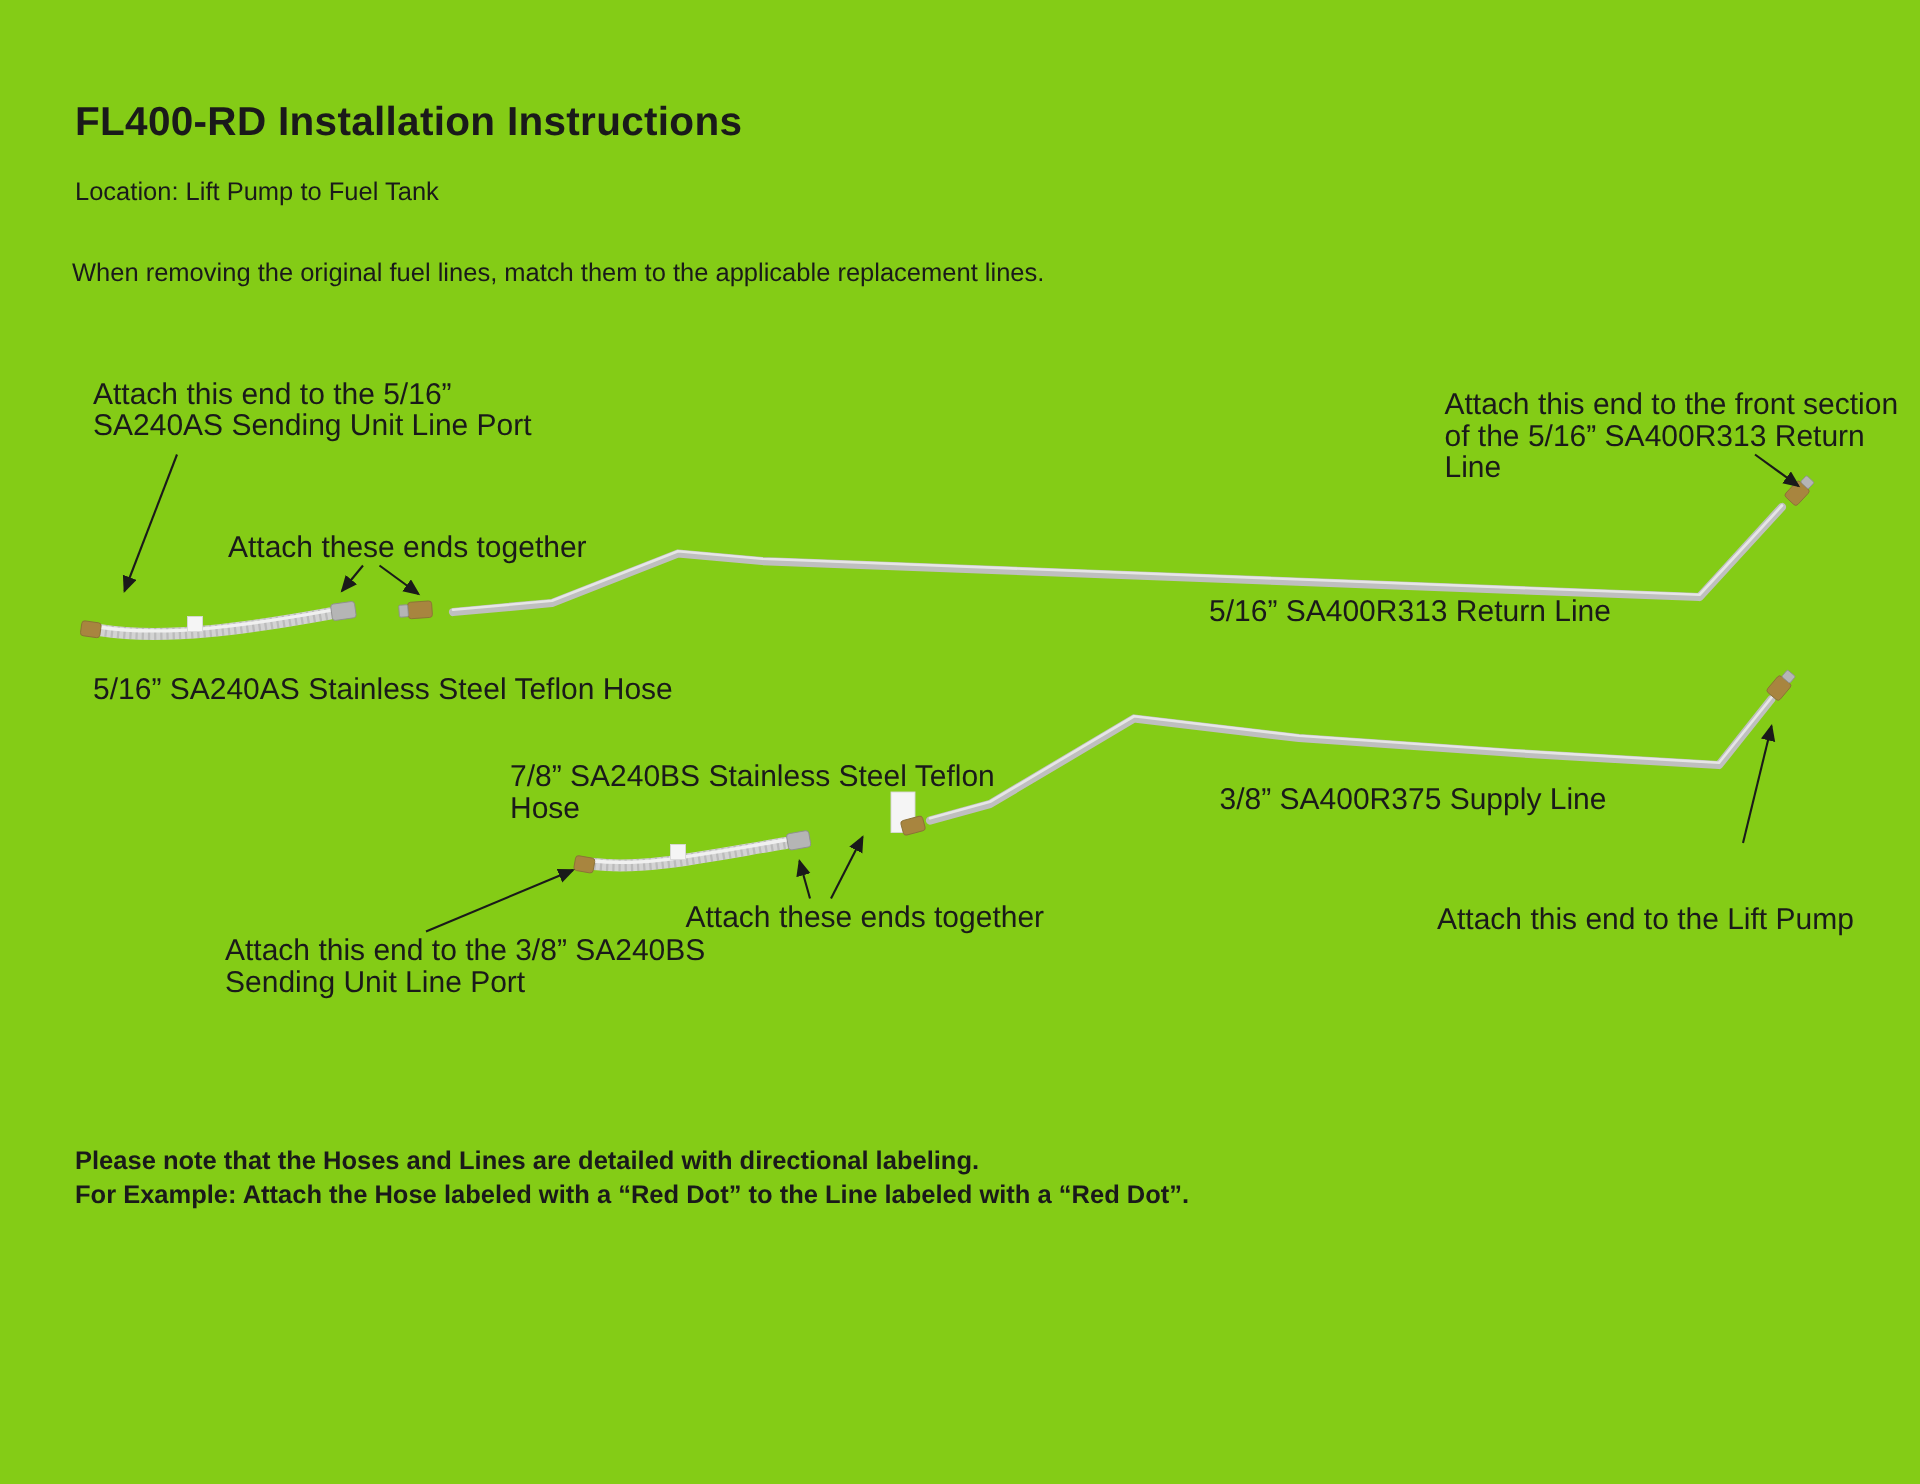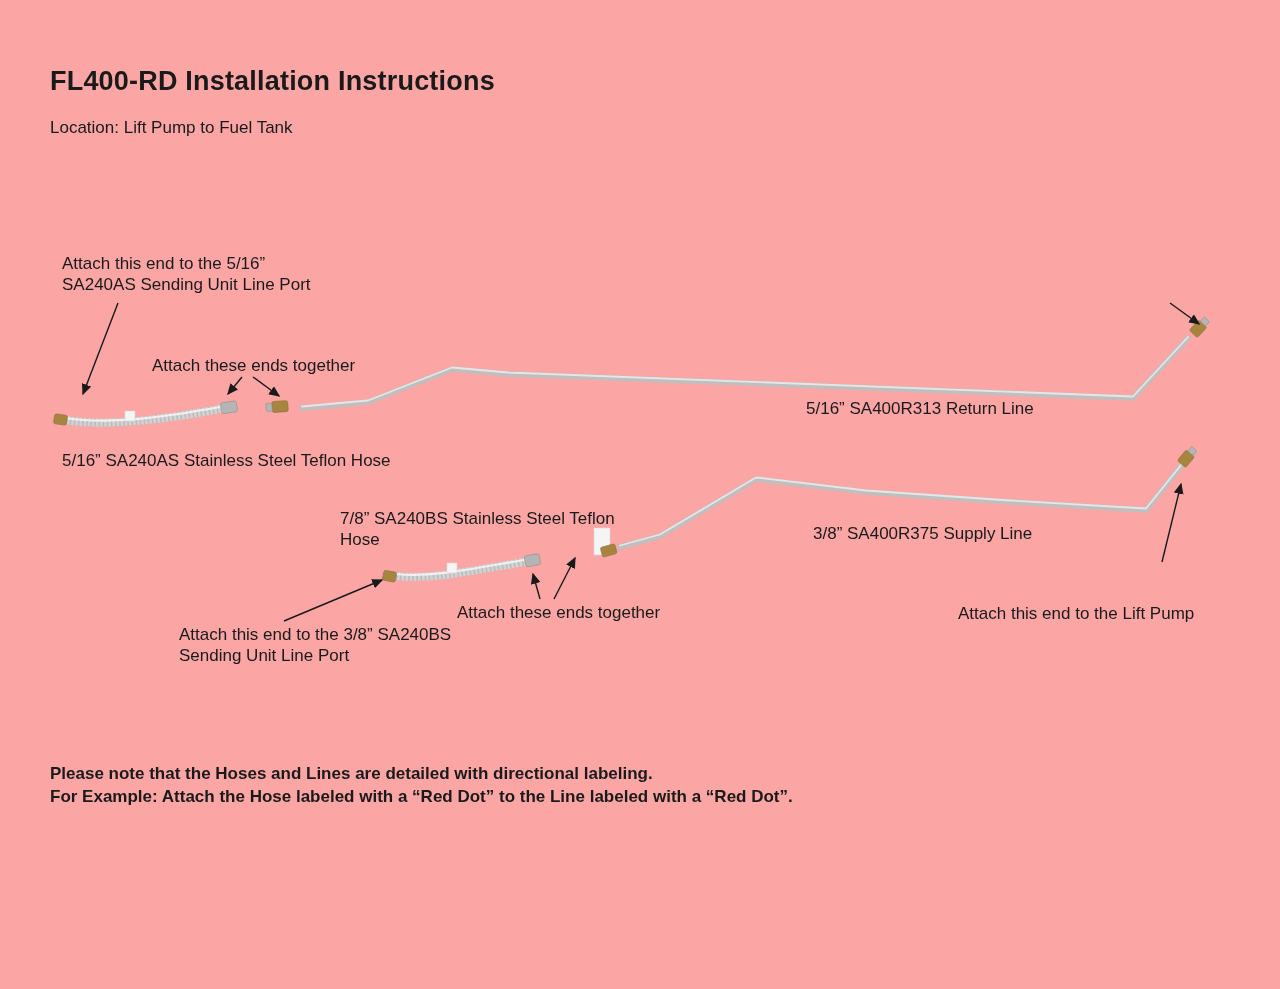--- a/index.html
+++ b/index.html
@@ -1,22 +1,22 @@
 <!DOCTYPE html>
 <html style="--line_metal: #bfbfbf; --line_highlight: #e6e6e6; --hose_braid: #d3d3d3; --fitting_brass: #a8853f; --fitting_silver: #b5b5b5; --arrow: #1a1a1a; --text: #1a1a1a;"><head>
 <meta charset="utf-8">
 <style>
   * { margin: 0; padding: 0; box-sizing: border-box; }
   html, body { background: #ffffff; }
   body { font-family: "Liberation Sans", sans-serif; color: #1a1a1a; }
-  .page { position: relative; width: 1280px; height: 989px; background: #fca5a5; overflow: hidden; }
+  .page { position: relative; width: 1280px; height: 989px; background: #84cc16; overflow: hidden; }
   .abs { position: absolute; white-space: pre-line; }
   .title { font-size: 27px; font-weight: bold; letter-spacing: 0.2px; }
   .sub { font-size: 17px; font-weight: normal; }
-  .callout { font-size: 17px; line-height: 21px; }
+  .callout { font-size: 20px; line-height: 21px; }
   .note { font-size: 17px; font-weight: bold; line-height: 23px; }
 
   svg.diagram { position: absolute; left: 0; top: 0; }
 
   .metal    { stroke: var(--line_metal); stroke-width: 5.5; fill: none; stroke-linecap: round; stroke-linejoin: round; }
   .metal-hi { stroke: var(--line_highlight); stroke-width: 1.8; fill: none; stroke-linecap: round; stroke-linejoin: round; }
   .braid     { stroke: var(--hose_braid); stroke-width: 8; fill: none; stroke-linecap: round; }
   .braid-tex { stroke: #9e9e9e; stroke-width: 8; fill: none; stroke-dasharray: 1.5 2.6; opacity: .45; stroke-linecap: butt; }
   .braid-hi  { stroke: #f0f0f0; stroke-width: 2.2; fill: none; stroke-linecap: round; }
   .arrow { stroke: var(--arrow); stroke-width: 1.4; fill: none; }
@@ -97,39 +97,43 @@
       <path class="arrow" marker-end="url(#ah)" d="M1170,303 L1199,324"></path>
       <path class="arrow" marker-end="url(#ah)" d="M1162,562 L1181,484"></path>
       <path class="arrow" marker-end="url(#ah)" d="M540,599 L533,574"></path>
       <path class="arrow" marker-end="url(#ah)" d="M554,599 L575,558"></path>
       <path class="arrow" marker-end="url(#ah)" d="M284,621 L382,580"></path>
     </g>
   </svg>
 
   <div class="abs title" style="left:50px; top:66px;">FL400-RD Installation Instructions</div>
   <div class="abs sub" style="left:50px; top:118px;">Location: Lift Pump to Fuel Tank</div>
+  <div class="abs sub" style="left:48px; top:172px;">When removing the original fuel lines, match them to the applicable replacement lines.</div>
 
   <div class="abs callout" style="left:62px; top:253px;">Attach this end to the 5/16”
 SA240AS Sending Unit Line Port</div>
 
   <div class="abs callout" style="left:152px; top:355px;">Attach  these ends together</div>
 
+  <div class="abs callout" style="left:963px; top:260px;">Attach this end to the front section
+of the 5/16” SA400R313 Return
+Line</div>
 
   <div class="abs callout" style="left:806px; top:398px;text-align:center;">5/16” SA400R313 Return Line</div>
 
   <div class="abs callout" style="left:62px; top:450px;">5/16” SA240AS Stainless Steel Teflon Hose</div>
 
   <div class="abs callout" style="left:340px; top:508px;">7/8” SA240BS Stainless Steel Teflon
 Hose</div>
 
   <div class="abs callout" style="left:813px; top:523px;">3/8” SA400R375 Supply Line</div>
 
   <div class="abs callout" style="left:958px; top:566px;margin-top:37px;">Attach this  end to the Lift Pump</div>
 
   <div class="abs callout" style="left:457px; top:602px;">Attach  these ends together</div>
 
-  <div class="abs callout" style="left:179px; top:624px;">Attach this end to the 3/8” SA240BS
+  <div class="abs callout" style="left:150px; top:624px;">Attach this end to the 3/8” SA240BS
 Sending Unit Line Port</div>
 
   <div class="abs note" style="left:50px; top:762px;">Please note that the Hoses and Lines are detailed with directional labeling.</div>
   <div class="abs note" style="left:50px; top:785px;">For Example: Attach the Hose labeled with a “Red Dot” to the Line labeled with a “Red Dot”.</div>
 
 </div>
 
 </body></html>

